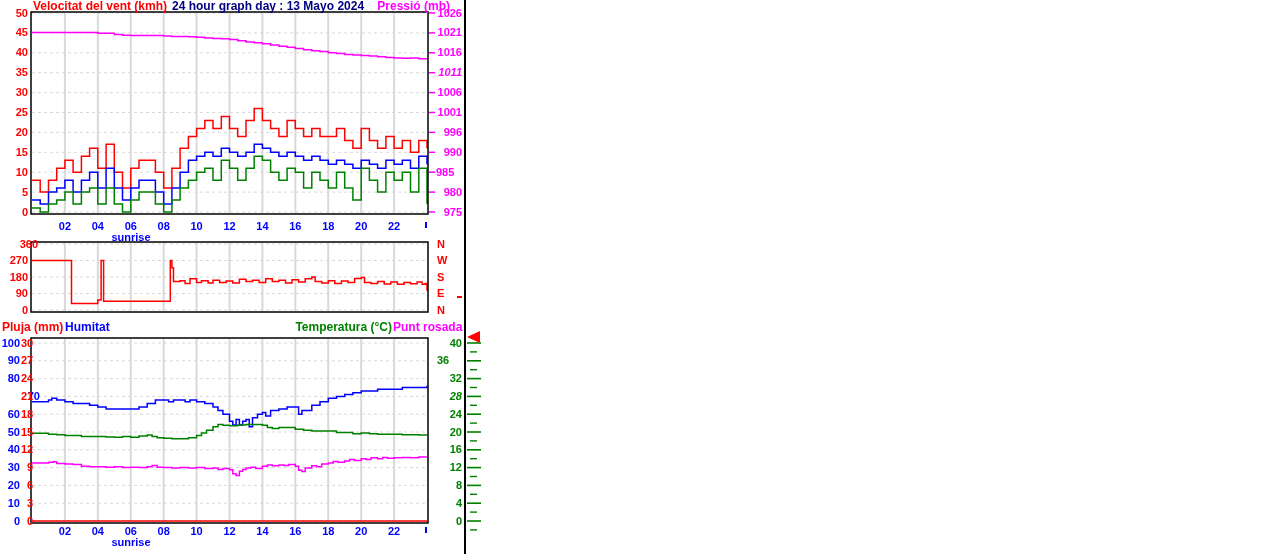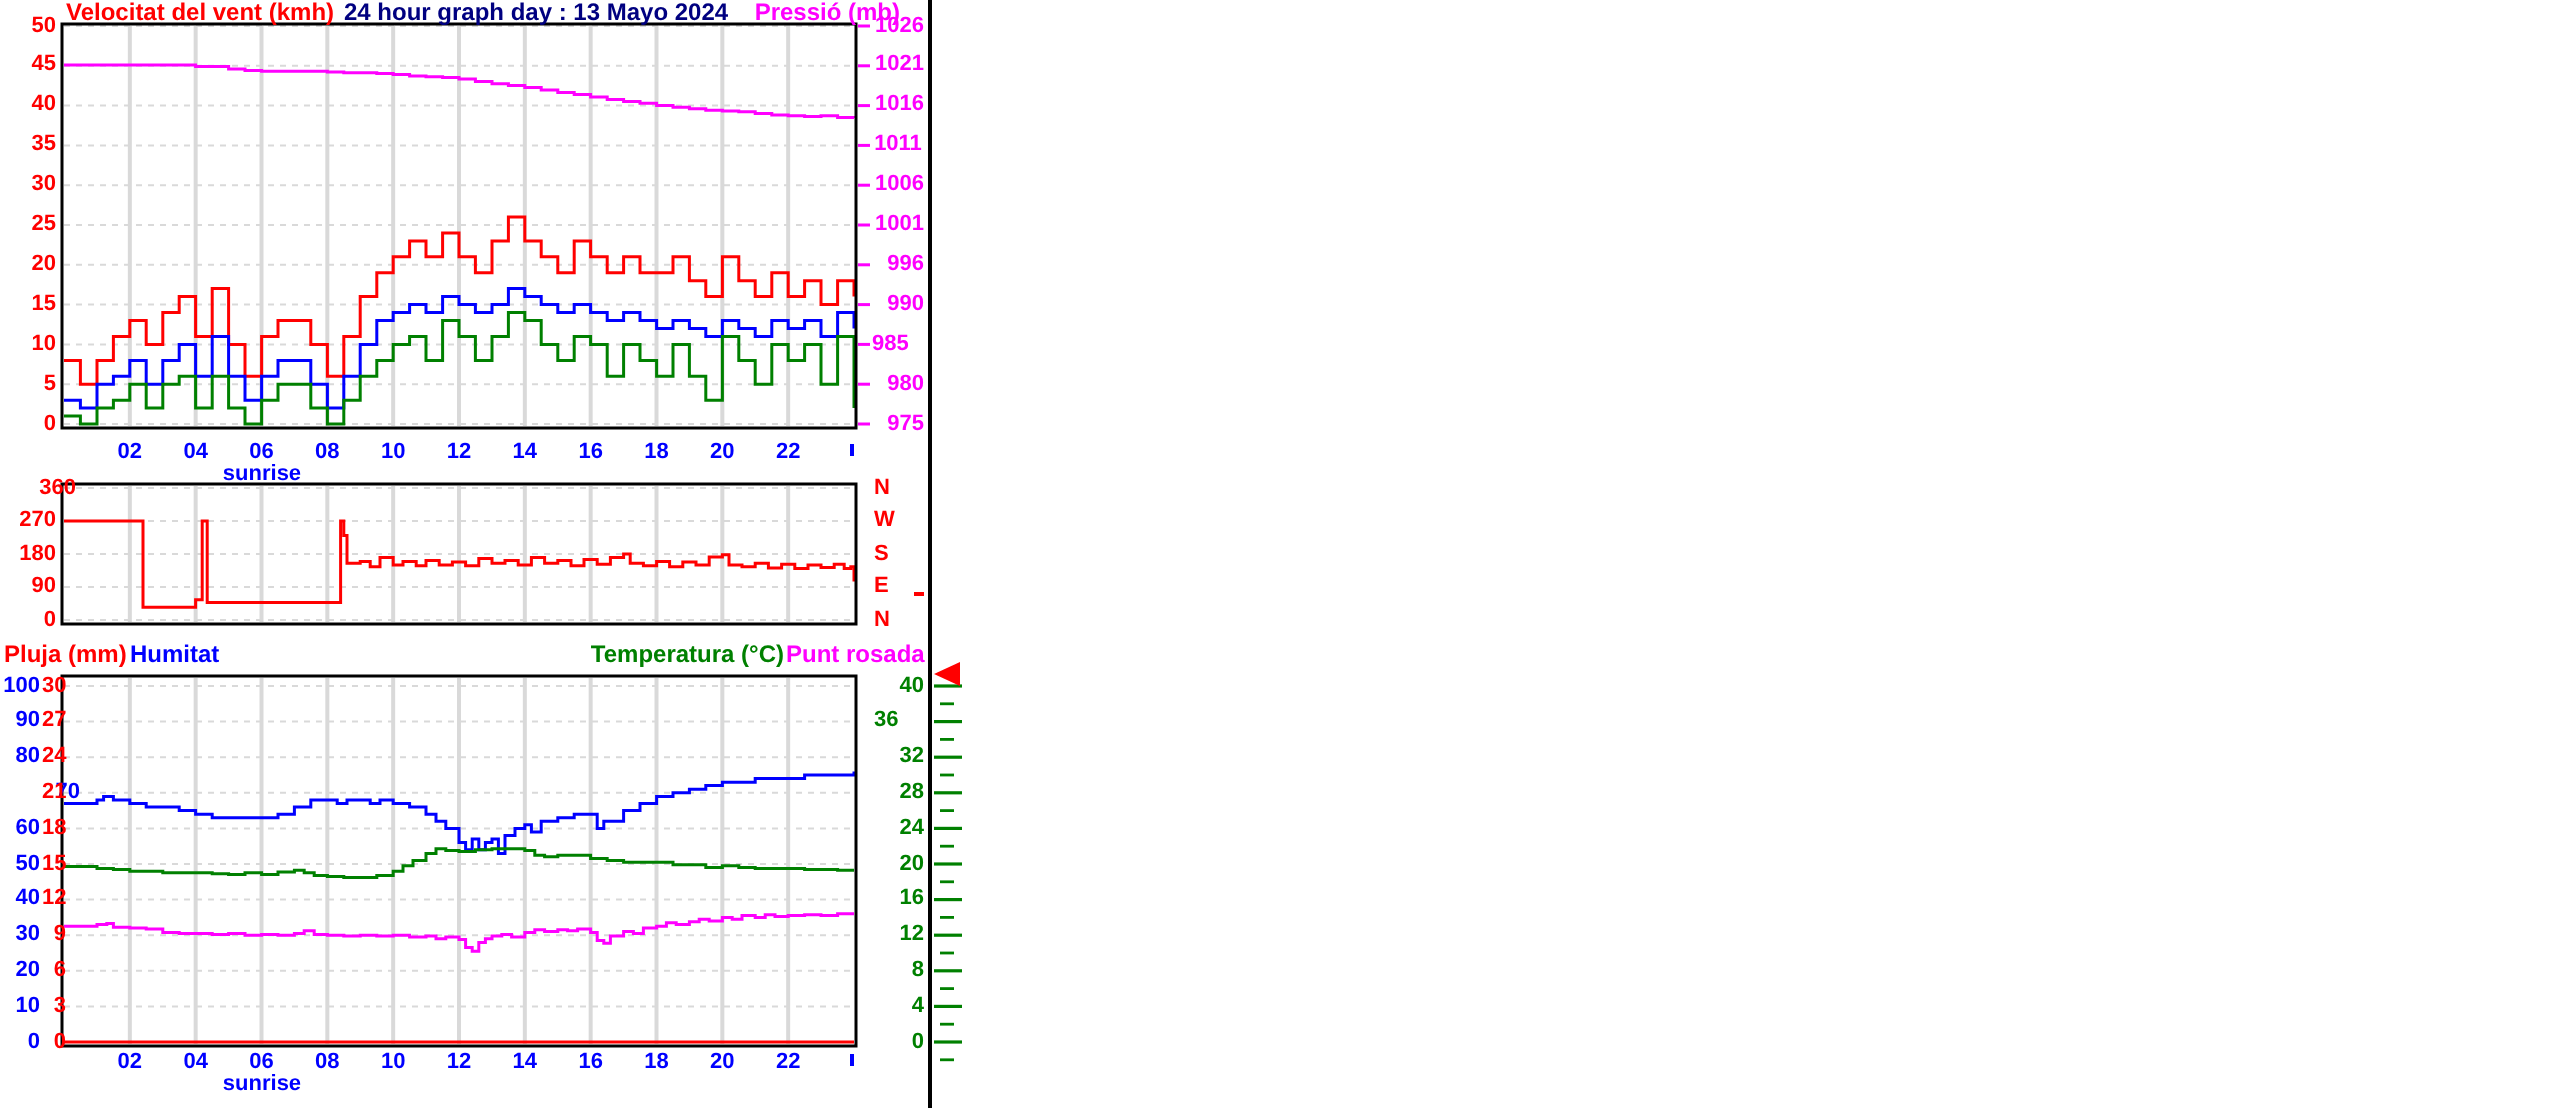--- a/index.html
+++ b/index.html
@@ -149,21 +149,21 @@
       <span class="tick" style="left: 2px; top: 87.1px; width: 26px; text-align: right; color: rgb(255, 0, 0);">30</span>
       <span class="tick" style="left: 2px; top: 107px; width: 26px; text-align: right; color: rgb(255, 0, 0);">25</span>
       <span class="tick" style="left: 2px; top: 126.9px; width: 26px; text-align: right; color: rgb(255, 0, 0);">20</span>
       <span class="tick" style="left: 2px; top: 146.8px; width: 26px; text-align: right; color: rgb(255, 0, 0);">15</span>
       <span class="tick" style="left: 2px; top: 166.7px; width: 26px; text-align: right; color: rgb(255, 0, 0);">10</span>
       <span class="tick" style="left: 2px; top: 186.6px; width: 26px; text-align: right; color: rgb(255, 0, 0);">5</span>
       <span class="tick" style="left: 2px; top: 206.5px; width: 26px; text-align: right; color: rgb(255, 0, 0);">0</span>
       <span class="tick" style="left: 436px; top: 7.5px; width: 26px; text-align: right; color: rgb(255, 0, 255);">1026</span>
       <span class="tick" style="left: 436px; top: 27.4px; width: 26px; text-align: right; color: rgb(255, 0, 255);">1021</span>
       <span class="tick" style="left: 436px; top: 47.3px; width: 26px; text-align: right; color: rgb(255, 0, 255);">1016</span>
-      <span class="tick" style="left: 436px; top: 67.2px; width: 26px; text-align: center; color: rgb(255, 0, 255);">1011</span>
+      <span class="tick" style="left: 436px; top: 67.2px; width: 26px; text-align: right; color: rgb(255, 0, 255); font-style: italic;">1011</span>
       <span class="tick" style="left: 436px; top: 87.1px; width: 26px; text-align: right; color: rgb(255, 0, 255);">1006</span>
       <span class="tick" style="left: 436px; top: 107px; width: 26px; text-align: right; color: rgb(255, 0, 255);">1001</span>
       <span class="tick" style="left: 436px; top: 126.9px; width: 26px; text-align: right; color: rgb(255, 0, 255);">996</span>
       <span class="tick" style="left: 436px; top: 146.8px; width: 26px; text-align: right; color: rgb(255, 0, 255);">990</span>
       <span class="tick" style="left: 436px; top: 166.7px; width: 26px; text-align: left; color: rgb(255, 0, 255);">985</span>
       <span class="tick" style="left: 436px; top: 186.6px; width: 26px; text-align: right; color: rgb(255, 0, 255);">980</span>
       <span class="tick" style="left: 436px; top: 206.5px; width: 26px; text-align: right; color: rgb(255, 0, 255);">975</span>
       <span class="tick" style="left: 12px; top: 238.5px; width: 26px; text-align: right; color: rgb(255, 0, 0);">360</span>
       <span class="tick" style="left: 2px; top: 255px; width: 26px; text-align: right; color: rgb(255, 0, 0);">270</span>
       <span class="tick" style="left: 2px; top: 271.5px; width: 26px; text-align: right; color: rgb(255, 0, 0);">180</span>
@@ -192,21 +192,21 @@
       <span class="tick" style="left: 21px; top: 408.7px; width: 12px; text-align: right; color: rgb(255, 0, 0);">18</span>
       <span class="tick" style="left: 21px; top: 426.5px; width: 12px; text-align: right; color: rgb(255, 0, 0);">15</span>
       <span class="tick" style="left: 21px; top: 444.3px; width: 12px; text-align: right; color: rgb(255, 0, 0);">12</span>
       <span class="tick" style="left: 21px; top: 462.1px; width: 12px; text-align: right; color: rgb(255, 0, 0);">9</span>
       <span class="tick" style="left: 21px; top: 479.9px; width: 12px; text-align: right; color: rgb(255, 0, 0);">6</span>
       <span class="tick" style="left: 21px; top: 497.7px; width: 12px; text-align: right; color: rgb(255, 0, 0);">3</span>
       <span class="tick" style="left: 21px; top: 515.5px; width: 12px; text-align: right; color: rgb(255, 0, 0);">0</span>
       <span class="tick" style="left: 437px; top: 337.5px; width: 25px; text-align: right; color: rgb(0, 128, 0);">40</span>
       <span class="tick" style="left: 437px; top: 355.3px; width: 25px; color: rgb(0, 128, 0);">36</span>
       <span class="tick" style="left: 437px; top: 373.1px; width: 25px; text-align: right; color: rgb(0, 128, 0);">32</span>
-      <span class="tick" style="left: 437px; top: 390.9px; width: 25px; text-align: right; color: rgb(0, 128, 0);">28</span>
+      <span class="tick" style="left: 437px; top: 390.9px; width: 25px; text-align: right; color: rgb(0, 128, 0); font-style: italic;">28</span>
       <span class="tick" style="left: 437px; top: 408.7px; width: 25px; text-align: right; color: rgb(0, 128, 0);">24</span>
       <span class="tick" style="left: 437px; top: 426.5px; width: 25px; text-align: right; color: rgb(0, 128, 0);">20</span>
       <span class="tick" style="left: 437px; top: 444.3px; width: 25px; text-align: right; color: rgb(0, 128, 0);">16</span>
       <span class="tick" style="left: 437px; top: 462.1px; width: 25px; text-align: right; color: rgb(0, 128, 0);">12</span>
       <span class="tick" style="left: 437px; top: 479.9px; width: 25px; text-align: right; color: rgb(0, 128, 0);">8</span>
       <span class="tick" style="left: 437px; top: 497.7px; width: 25px; text-align: right; color: rgb(0, 128, 0);">4</span>
       <span class="tick" style="left: 437px; top: 515.5px; width: 25px; text-align: right; color: rgb(0, 128, 0);">0</span>
       <span class="tick" style="left: 54.9167px; top: 221px; width: 20px; text-align: center; color: rgb(0, 0, 255);">02</span>
       <span class="tick" style="left: 87.8333px; top: 221px; width: 20px; text-align: center; color: rgb(0, 0, 255);">04</span>
       <span class="tick" style="left: 120.75px; top: 221px; width: 20px; text-align: center; color: rgb(0, 0, 255);">06</span>

